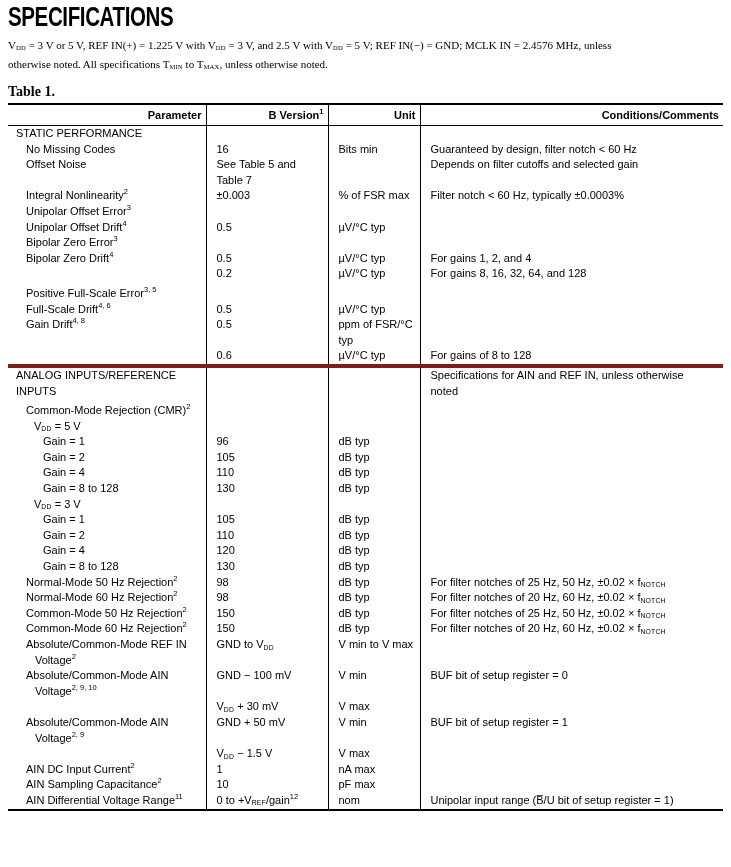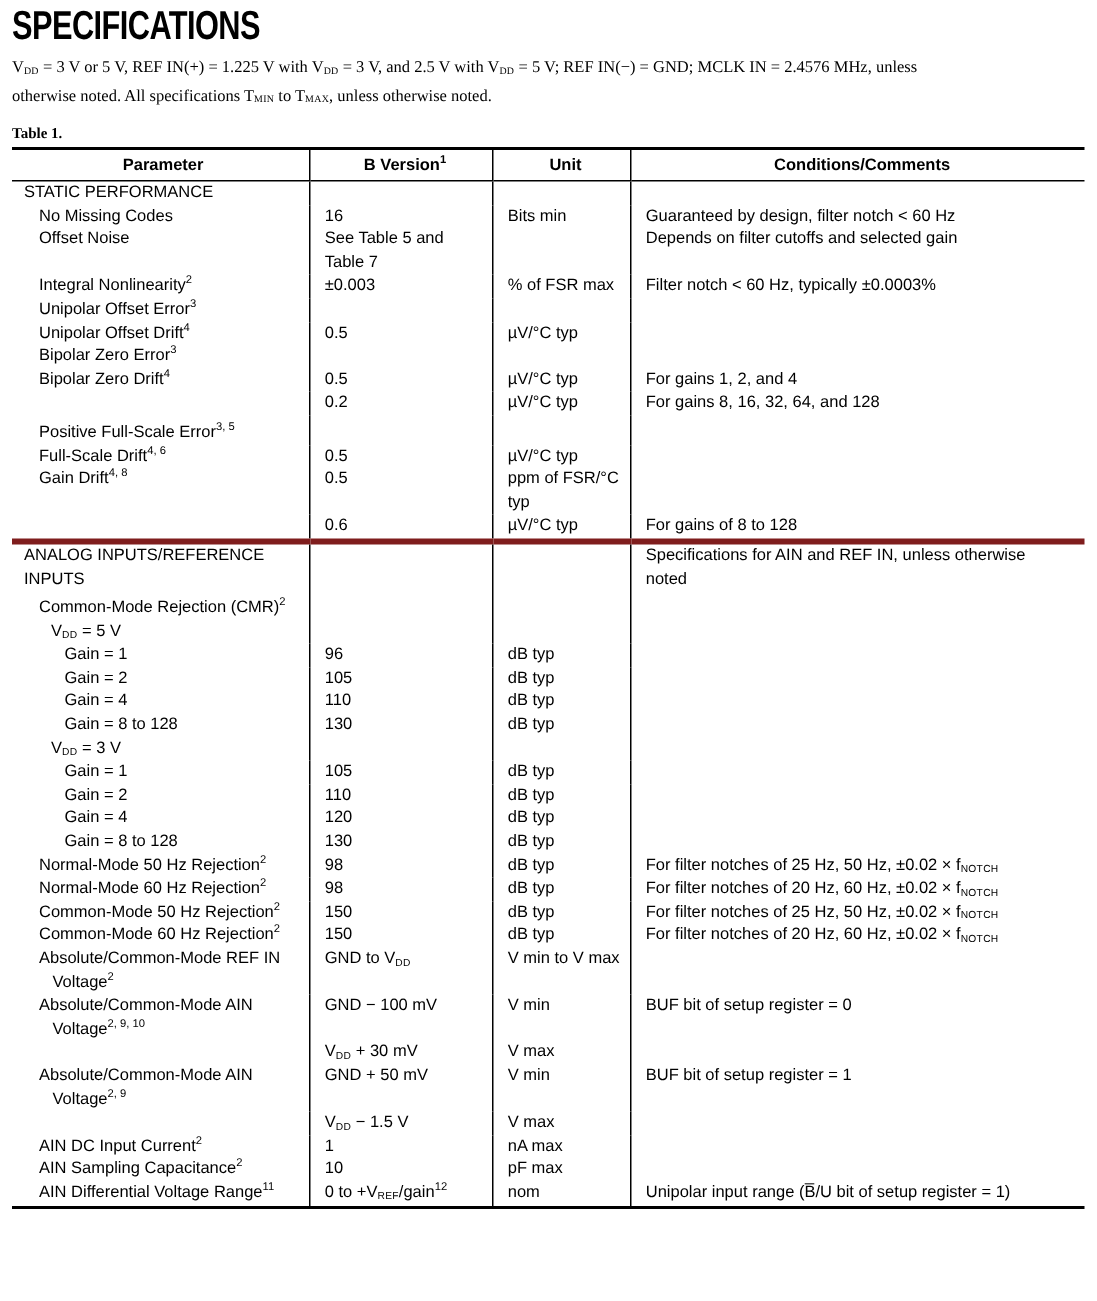--- a/index.html
+++ b/index.html
@@ -17,30 +17,30 @@
   .intro{
     font-family:"Liberation Serif",serif;
     font-size:11px;line-height:16.5px;
     margin-top:7px;width:723px;
     white-space:pre-line;
   }
   .intro sub{font-size:0.60em;vertical-align:baseline;position:relative;top:0.18em;letter-spacing:0.2px;}
 
   .caption{
     font-family:"Liberation Serif",serif;
-    font-weight:700;font-size:10px;
+    font-weight:700;font-size:14px;
     margin-top:10px;margin-bottom:3px;
   }
 
   table.spec{
     border-collapse:collapse;table-layout:fixed;width:715px;
     border-top:2.5px solid #000;border-bottom:2.5px solid #000;
   }
   table.spec th{
-    font-size:11px;font-weight:700;text-align:center;
+    font-size:11px;font-weight:700;text-align:right;
     padding:4px 4px 3px 10px;
     border-bottom:1.5px solid #000;
     line-height:13px;
   }
   table.spec th:first-child{padding-left:8px;}
   table.spec th + th, table.spec td + td{border-left:1px solid #000;}
   table.spec td{
     font-size:11px;line-height:15.6px;vertical-align:top;
     padding:0 4px 0 10px;
   }

